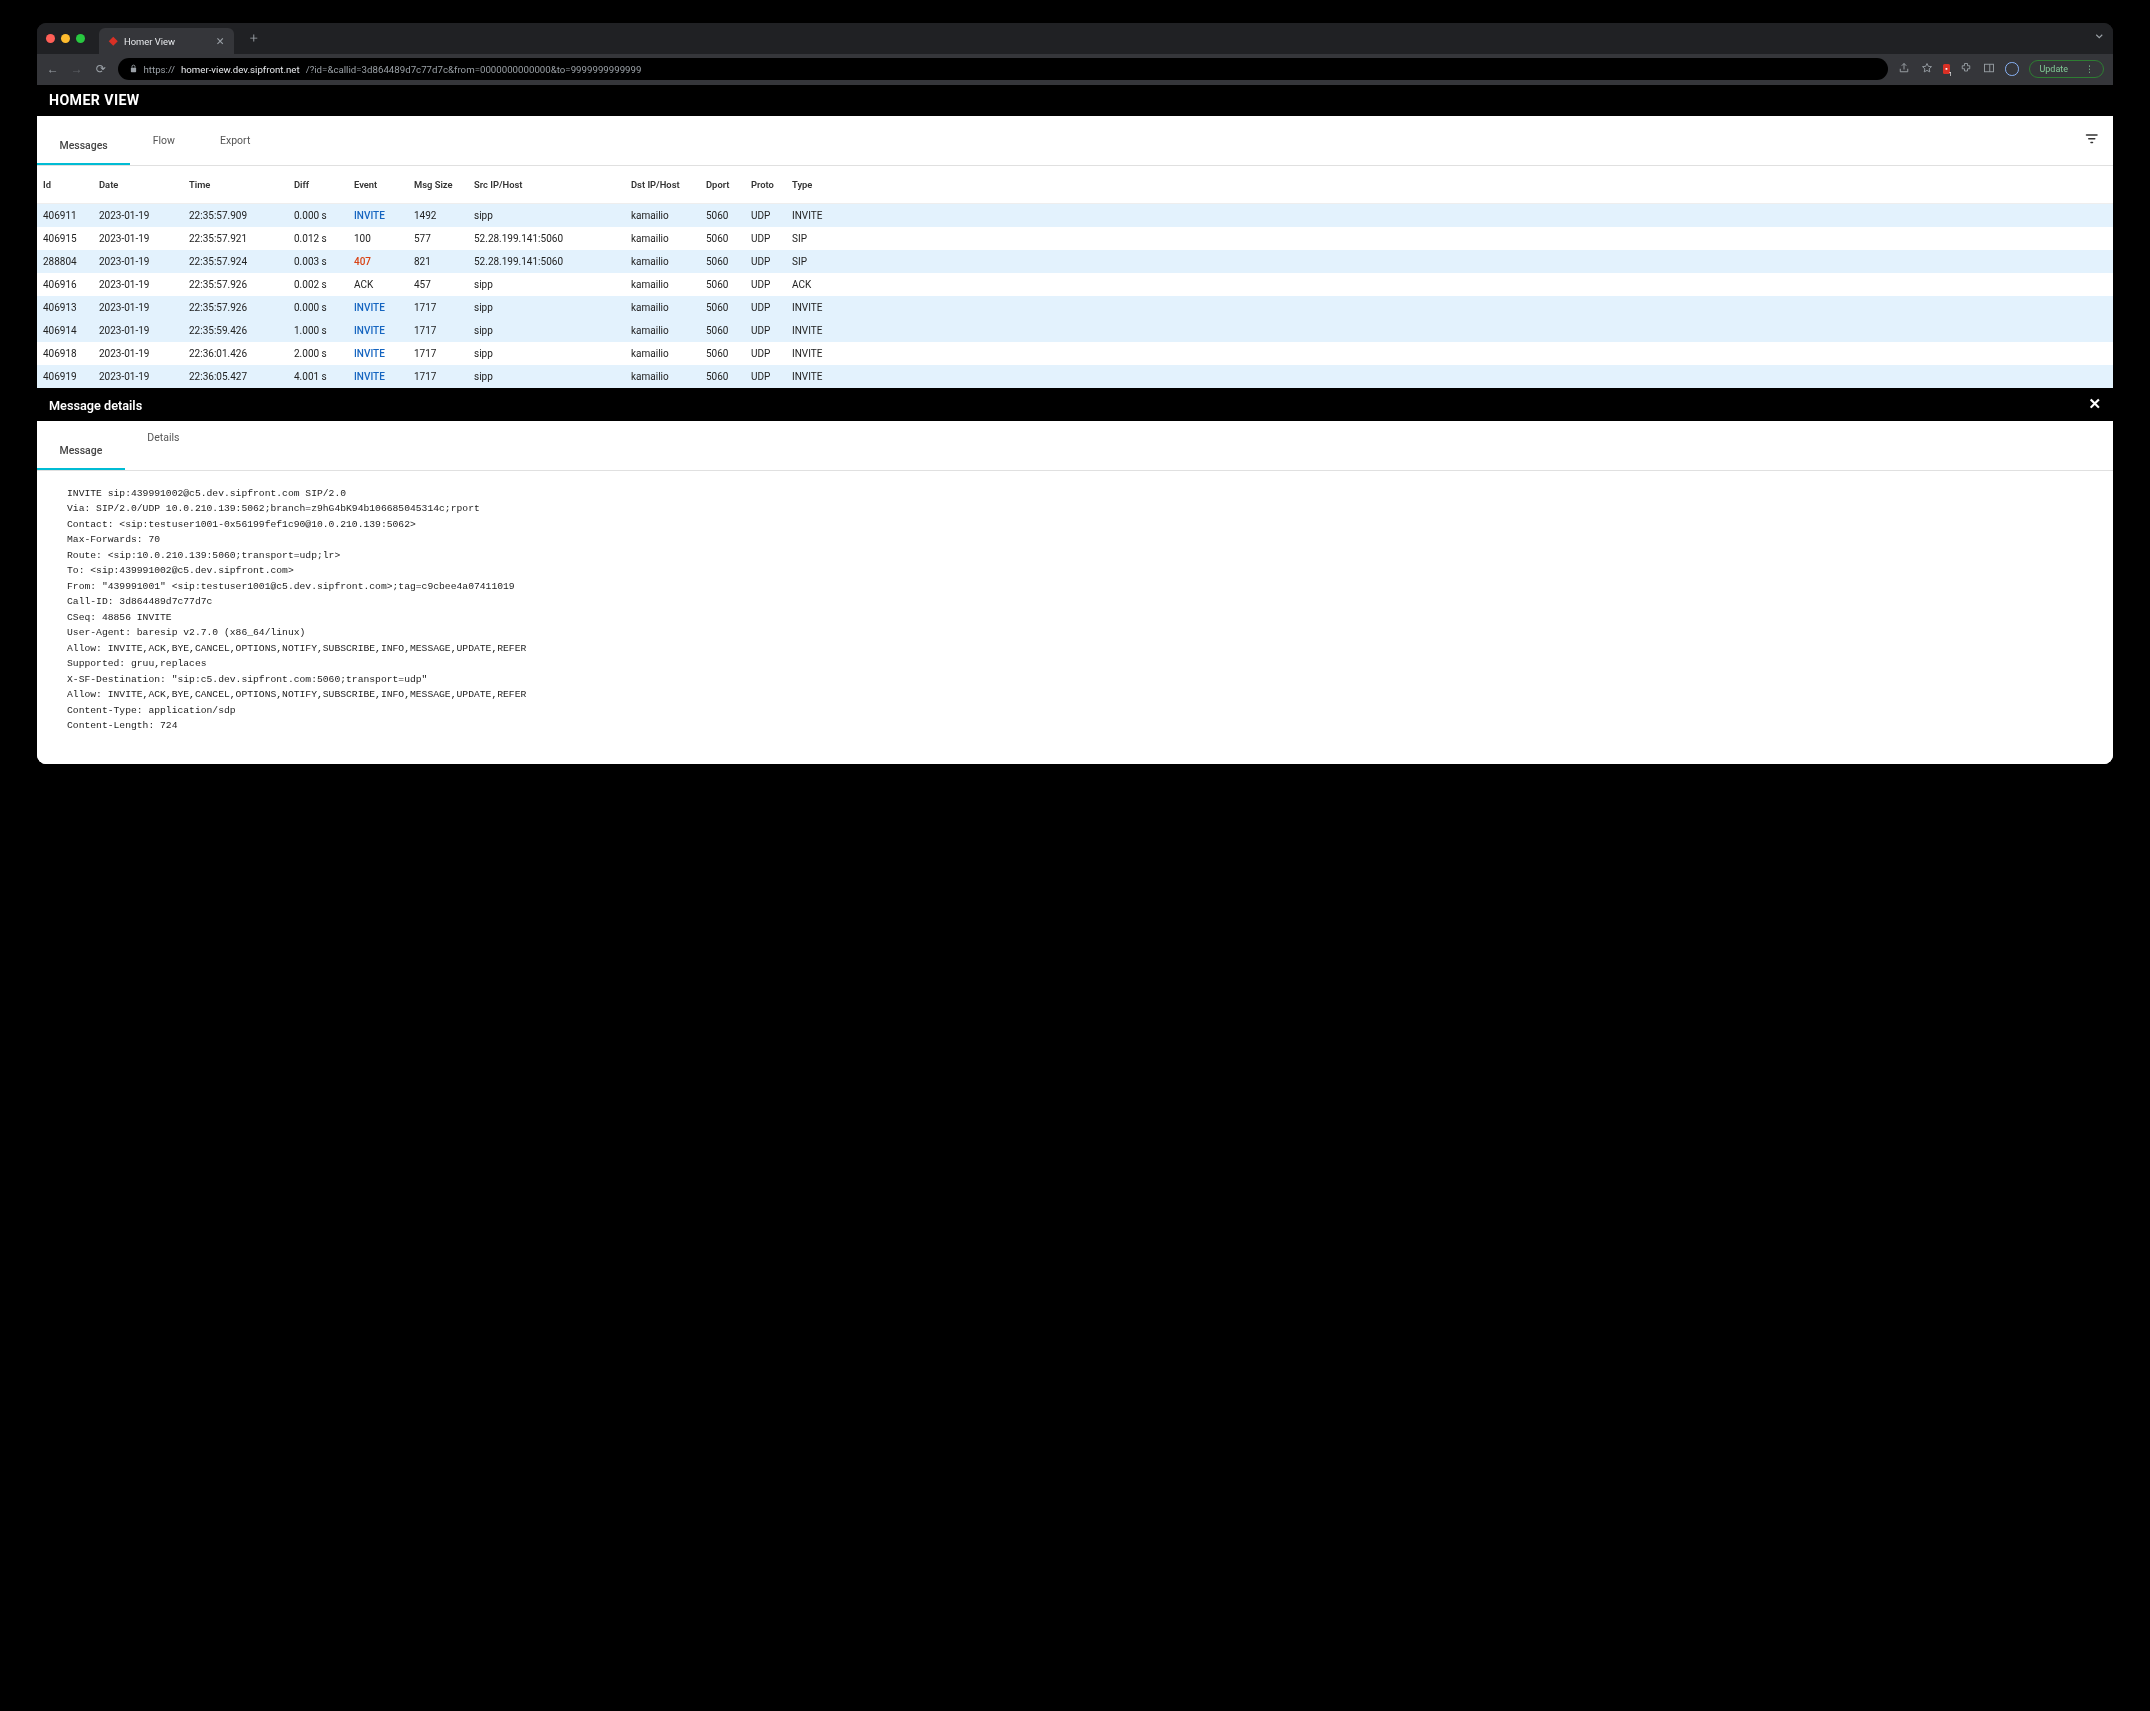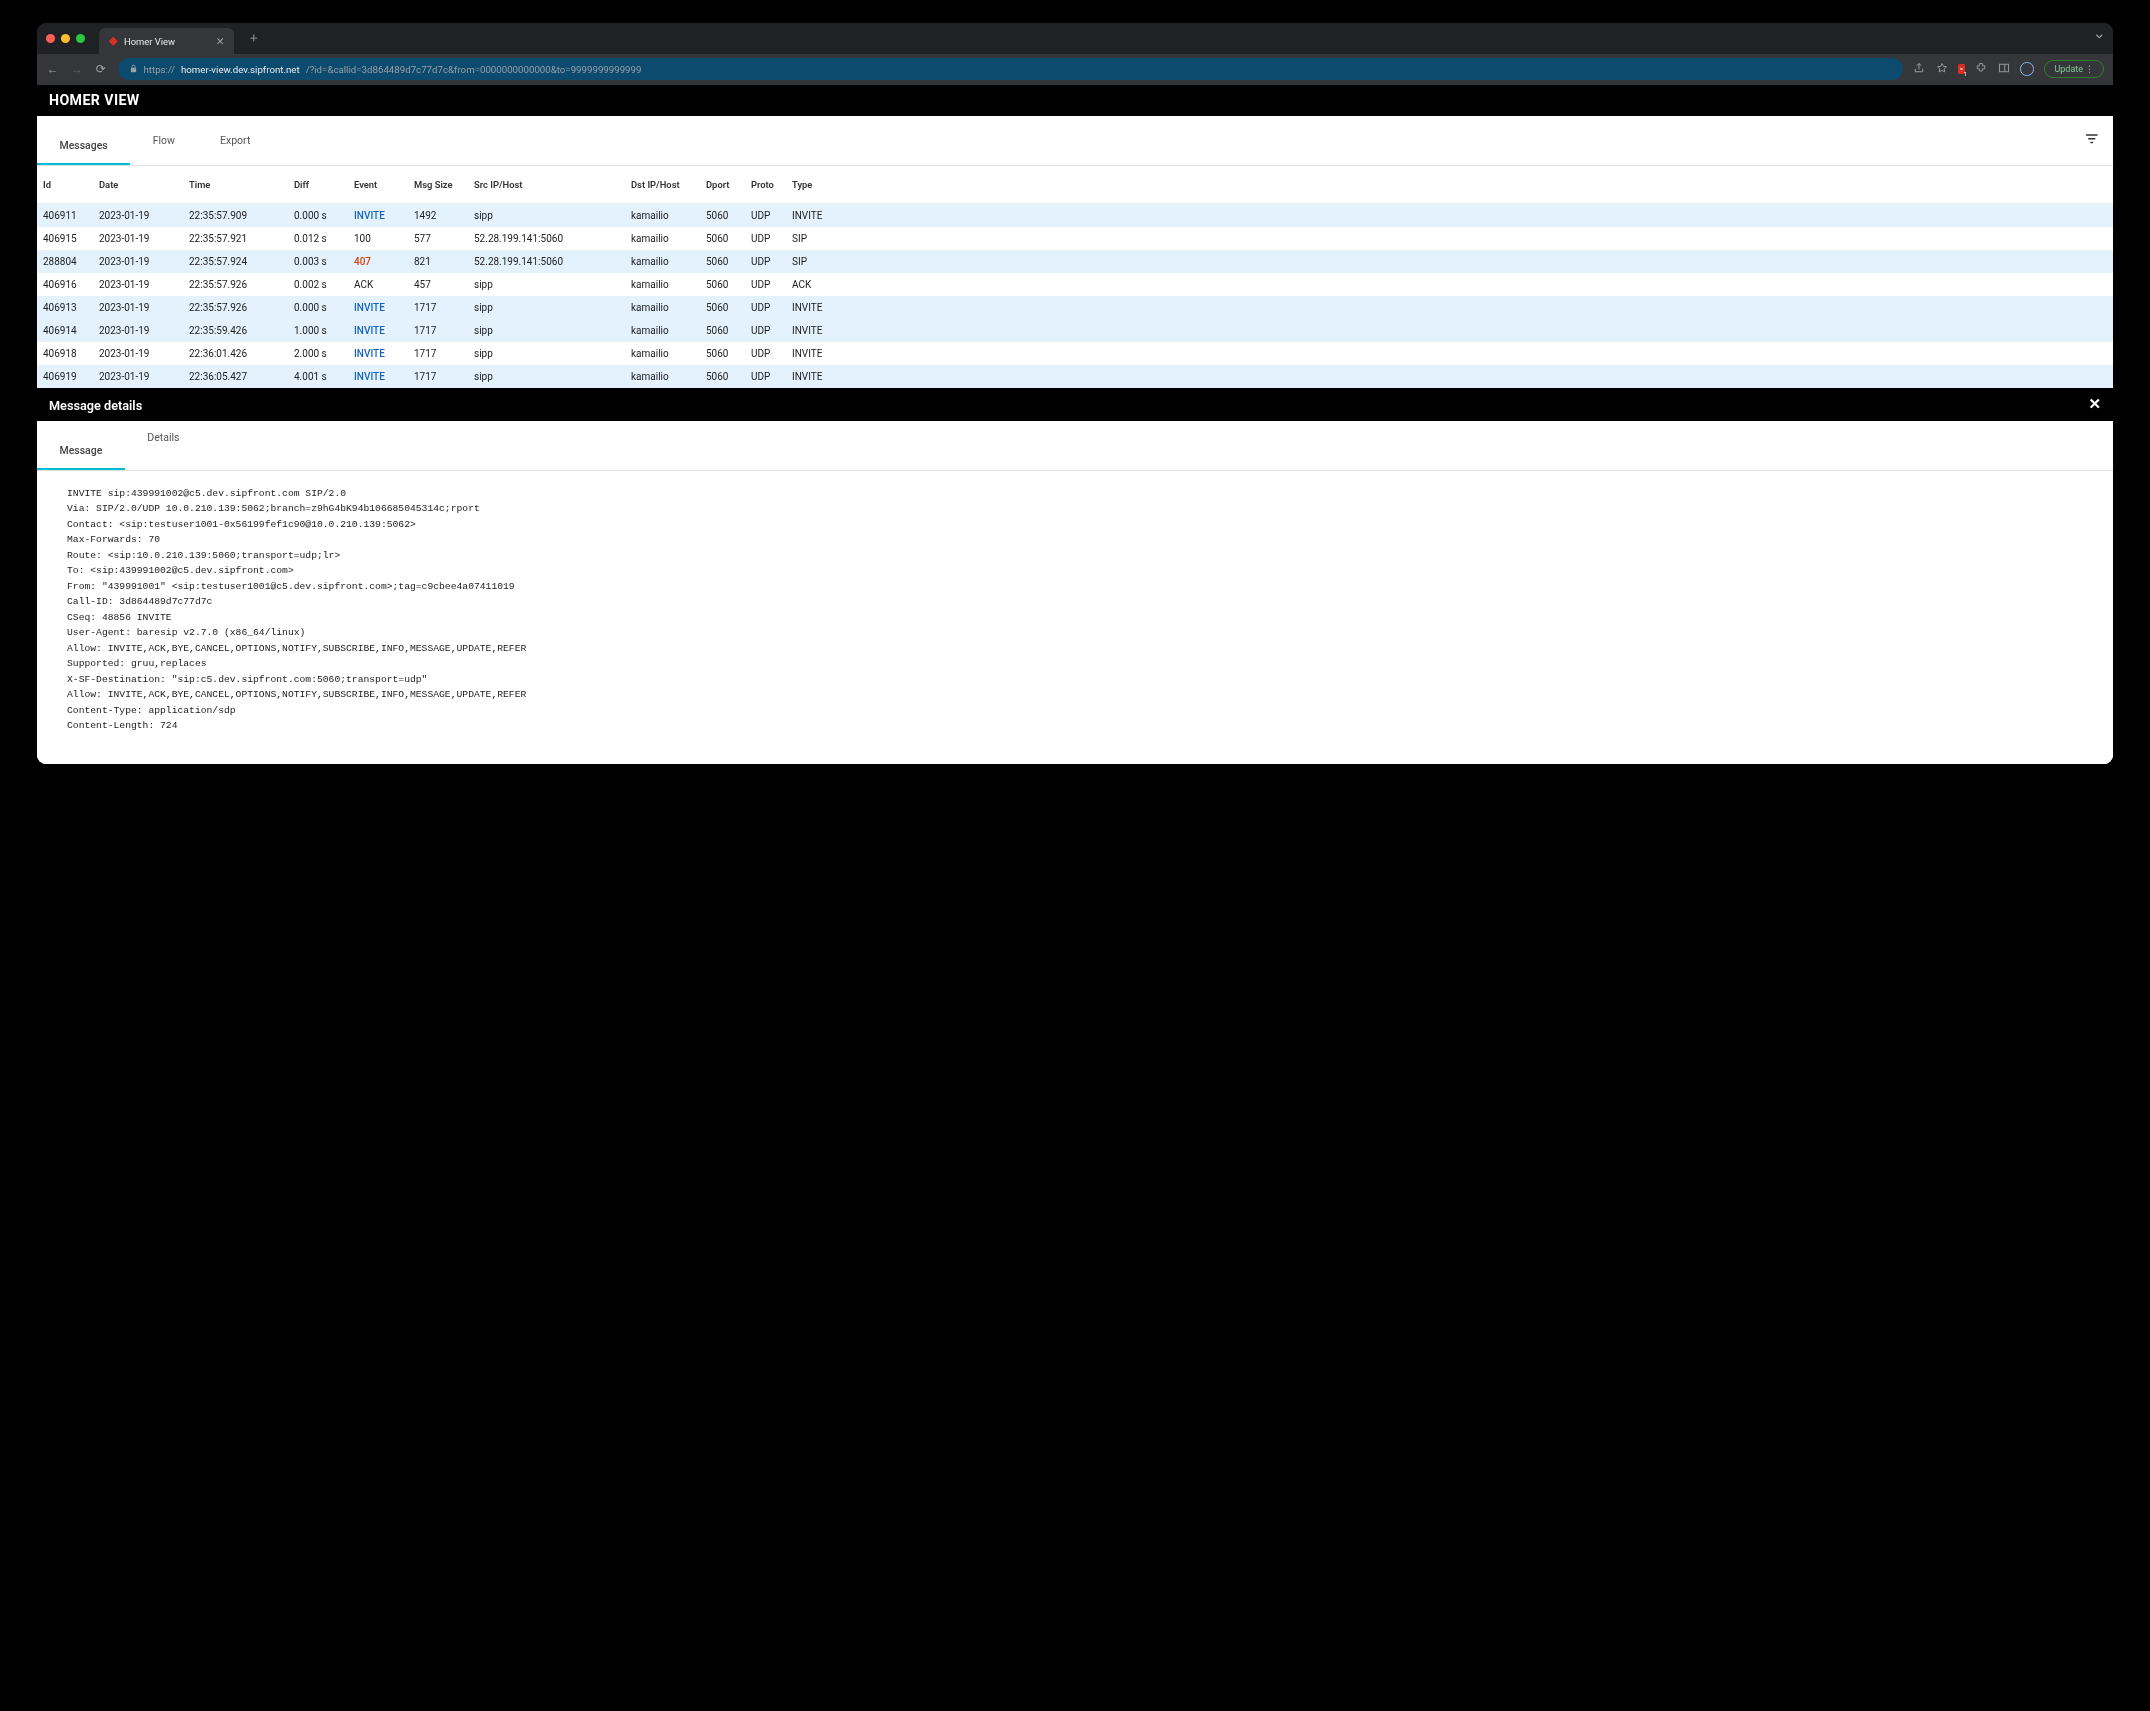--- a/index.html
+++ b/index.html
@@ -52,21 +52,21 @@
     align-items:center;
     background:#35363a;
     height:31px;
     padding: 0 9px;
     gap: 10.5px;
     color:#9aa0a6;
   }
   .addrbar .nav-btn { width:13.5px; text-align:center; font-size:12px; }
   .urlbox {
     flex:1;
-    background:#0c4a6e;
+    background:#000000;
     border-radius: 15px;
     height:22.5px;
     display:flex;
     align-items:center;
     padding:0 10.5px;
     gap:6px;
     color:#9aa0a6;
     font-size:9.7px;
     overflow:hidden;
     white-space:nowrap;
@@ -75,21 +75,21 @@
   .addrbar .right-icons { display:flex; align-items:center; gap:10.5px; }
   .ext-badge { background:#d93025; color:#fff; font-size:6.7px; padding:0.7px 2.2px; border-radius:1.5px; position:relative; }
   .update-btn {
     border:0.7px solid #2e7d32;
     color:#81c995;
     border-radius:12px;
     padding:3px 9px;
     font-size:9px;
     display:flex;
     align-items:center;
-    gap:2px;
+    gap:17px;
   }
   .circ-icon { width:13.5px; height:13.5px; border:1.5px solid #8ab4f8; border-radius:50%; display:inline-block; }
 
   .page { background:#fff; }
 
   .app-header {
     background:#000;
     color:#fff;
     padding: 7.5px 12px;
     font-weight:700;

